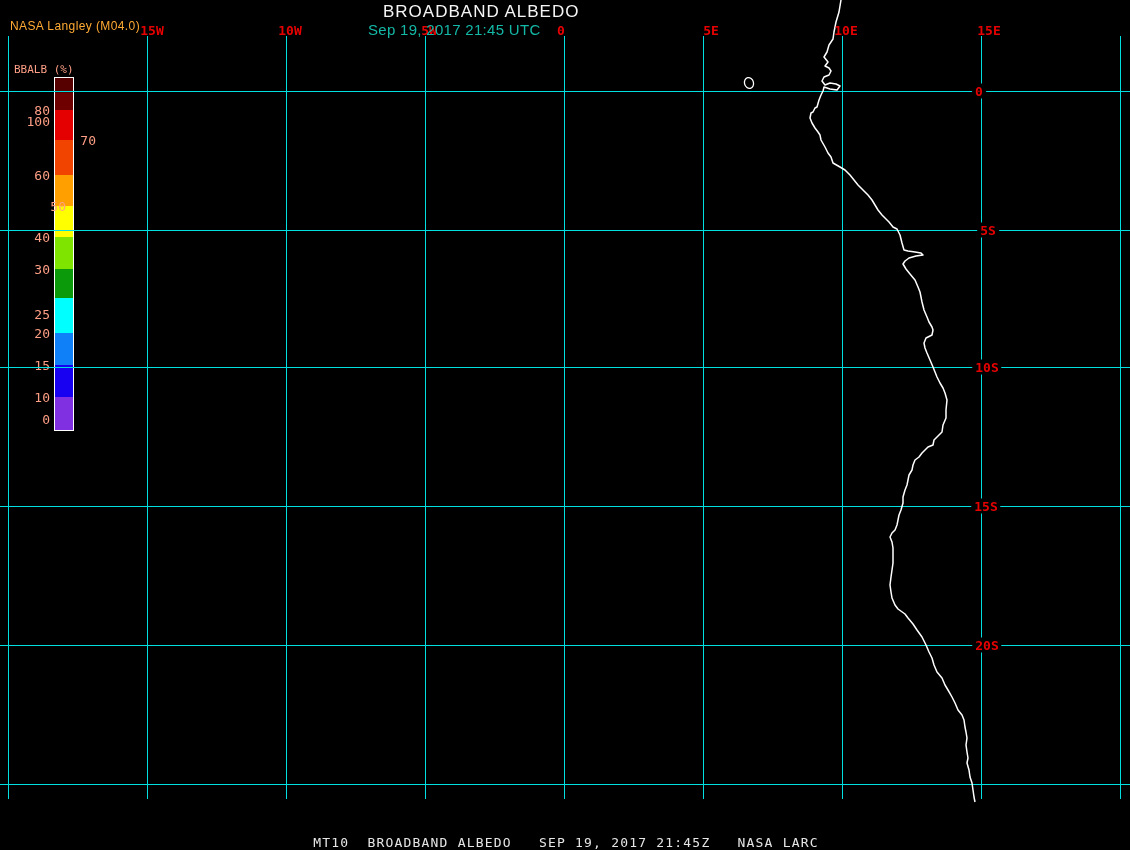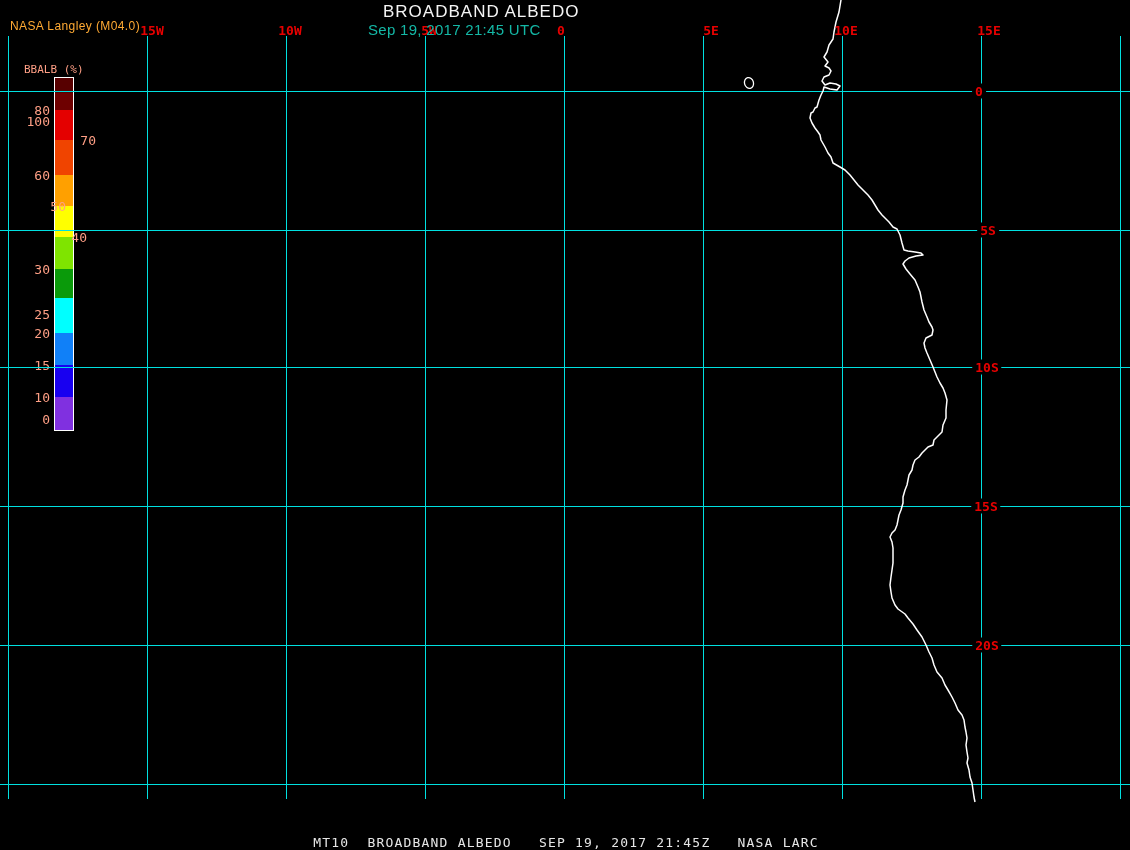--- a/index.html
+++ b/index.html
@@ -16,21 +16,21 @@
              font:13px "DejaVu Sans Mono",monospace;color:#e80000;font-weight:bold;}
   .lon-label.hidden-behind{z-index:3;}
   
   #lat-labels{position:absolute;inset:0;z-index:4;}
   .lat-label{position:absolute;transform:translate(-50%,-50%);background:#000;padding:0 3px;
              font:13px "DejaVu Sans Mono",monospace;color:#e80000;font-weight:bold;}
   
   #colorbar{position:absolute;left:54px;top:77px;width:20px;height:354px;
             border:1px solid #fff;box-sizing:border-box;z-index:1;}
   .cb-seg{position:absolute;left:0;width:100%;}
-  #cb-title{position:absolute;left:24px;top:63px;font:11px "DejaVu Sans Mono",monospace;
+  #cb-title{position:absolute;left:14px;top:63px;font:11px "DejaVu Sans Mono",monospace;
             color:#ff9f85;z-index:1;white-space:pre;text-align:center;}
   #cb-ticks{position:absolute;inset:0;z-index:1;}
   .cb-tick{position:absolute;left:0;width:50px;text-align:right;transform:translateY(-50%);
            font:13px "DejaVu Sans Mono",monospace;color:#ff9f85;}
   
   #map-svg{position:absolute;left:0;top:0;z-index:2;}
   
   #footer-line{position:absolute;left:566px;top:835px;transform:translateX(-50%);
                font:13px "DejaVu Sans Mono",monospace;color:#e6e6e6;letter-spacing:1.2px;
                white-space:pre;z-index:6;}
@@ -58,21 +58,21 @@
       <div class="cb-seg" style="top: 255px; height: 32px; background: rgb(16, 128, 248);"></div>
       <div class="cb-seg" style="top: 287px; height: 32px; background: rgb(24, 0, 240);"></div>
       <div class="cb-seg" style="top: 319px; height: 33px; background: rgb(128, 48, 224);"></div>
     </div>
   <div id="cb-ticks">
       <div class="cb-tick" style="top: 79px; margin-top: 42px;">100</div>
       <div class="cb-tick" style="top: 110px;">80</div>
       <div class="cb-tick" style="top: 140px; padding-left: 46px;">70</div>
       <div class="cb-tick" style="top: 175px;">60</div>
       <div class="cb-tick" style="top: 206px; padding-left: 16px;">50</div>
-      <div class="cb-tick" style="top: 237px; margin-left: 37px;">40</div>
+      <div class="cb-tick" style="top: 237px;">40</div>
       <div class="cb-tick" style="top: 269px;">30</div>
       <div class="cb-tick" style="top: 314px;">25</div>
       <div class="cb-tick" style="top: 333px;">20</div>
       <div class="cb-tick" style="top: 365px;">15</div>
       <div class="cb-tick" style="top: 397px;">10</div>
       <div class="cb-tick" style="top: 419px;">0</div>
     </div>
 
   <svg id="map-svg" width="1130" height="850">
       <line x1="8" y1="36" x2="8" y2="799" stroke="#00e0e0" stroke-width="1" shape-rendering="crispEdges"></line>

